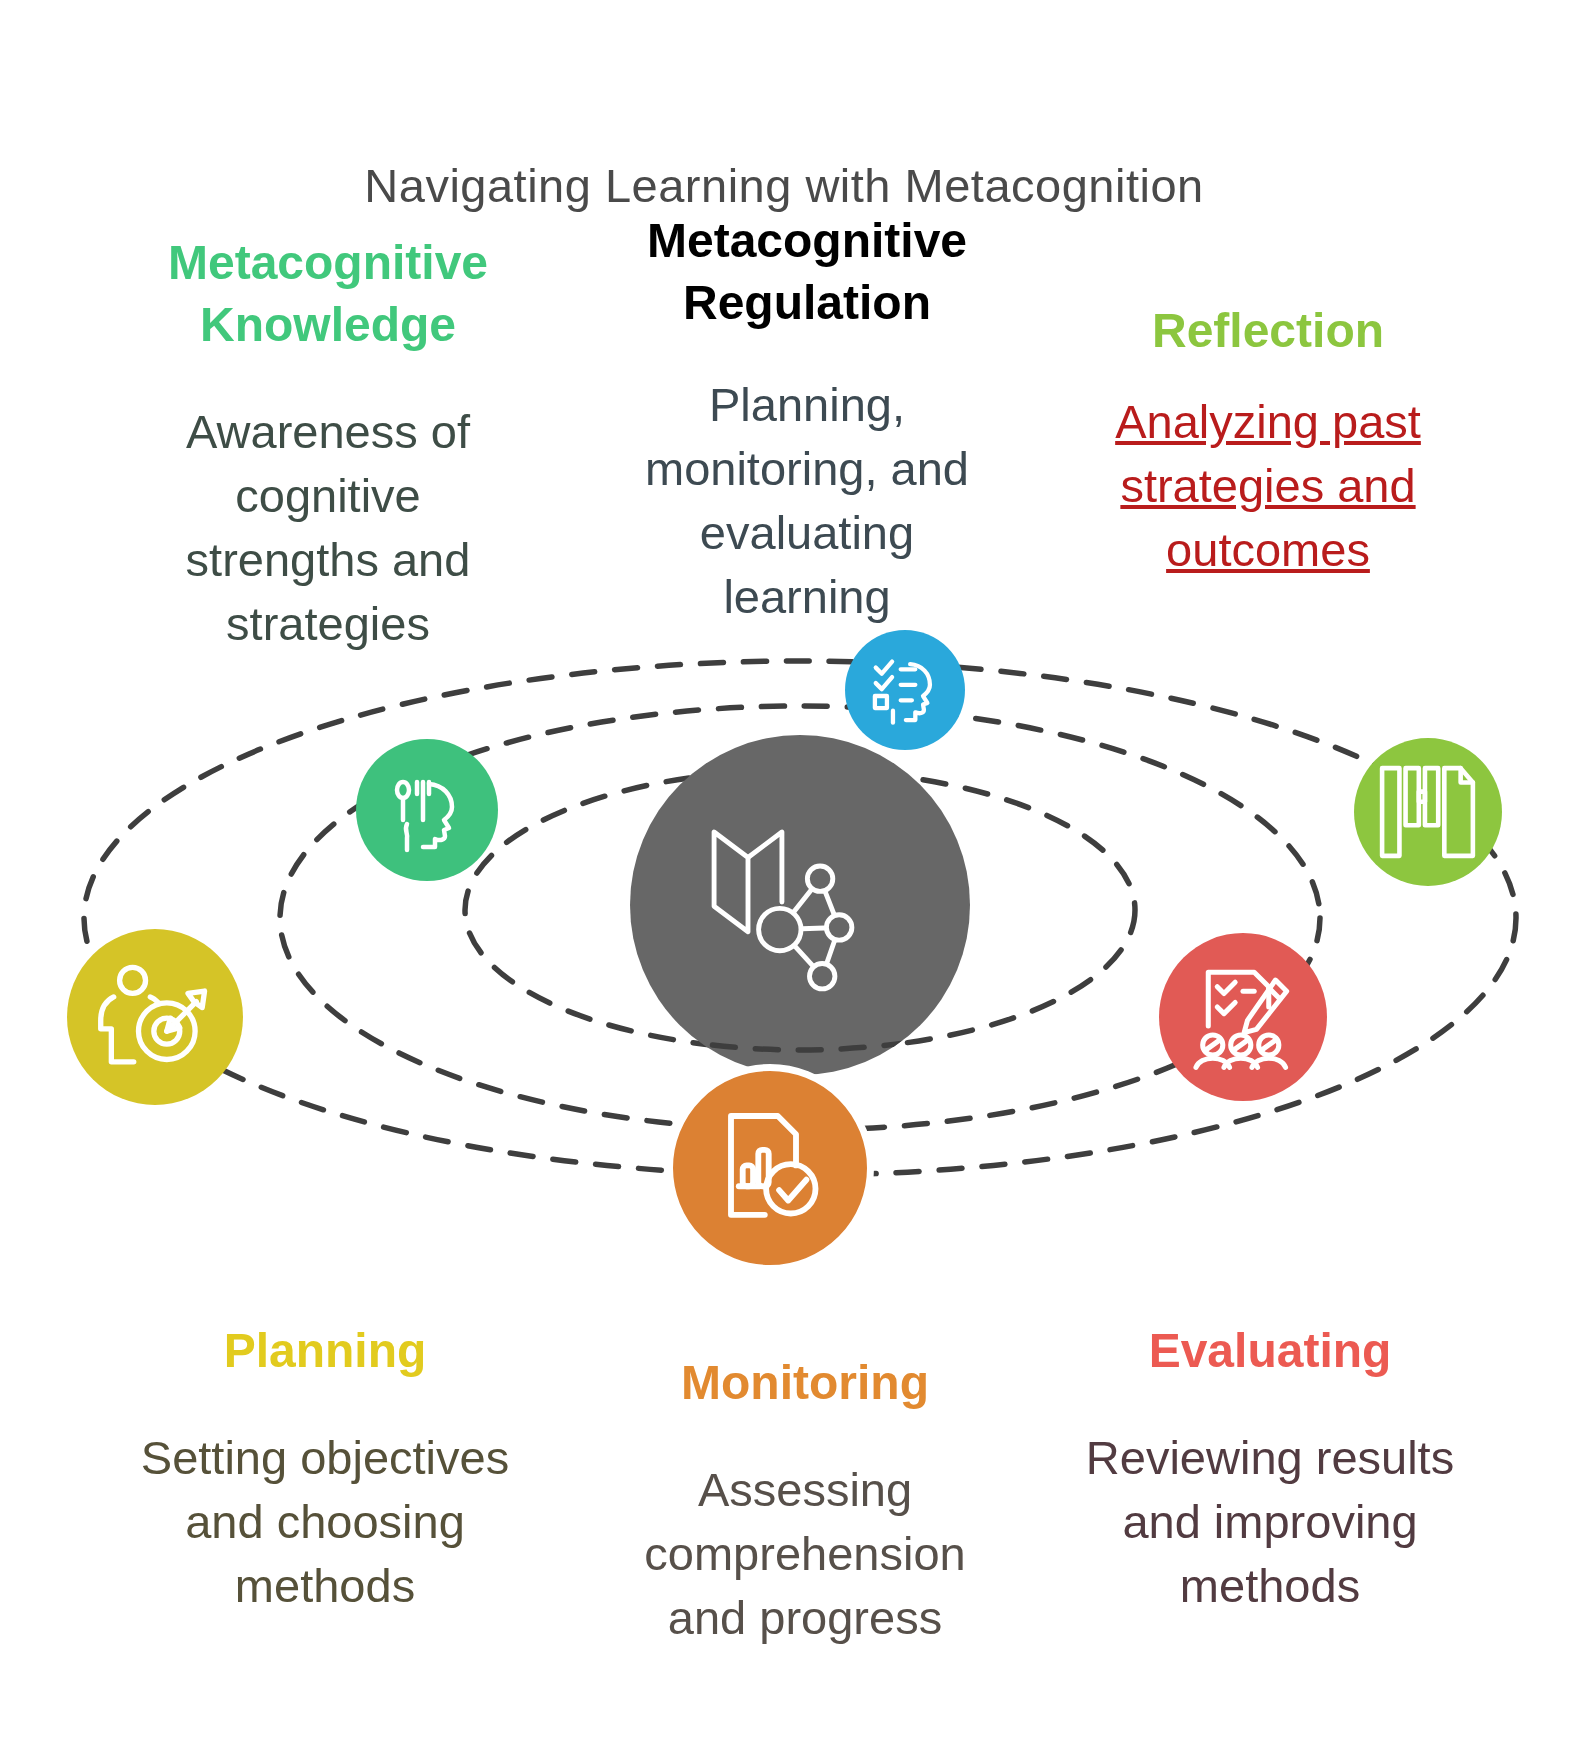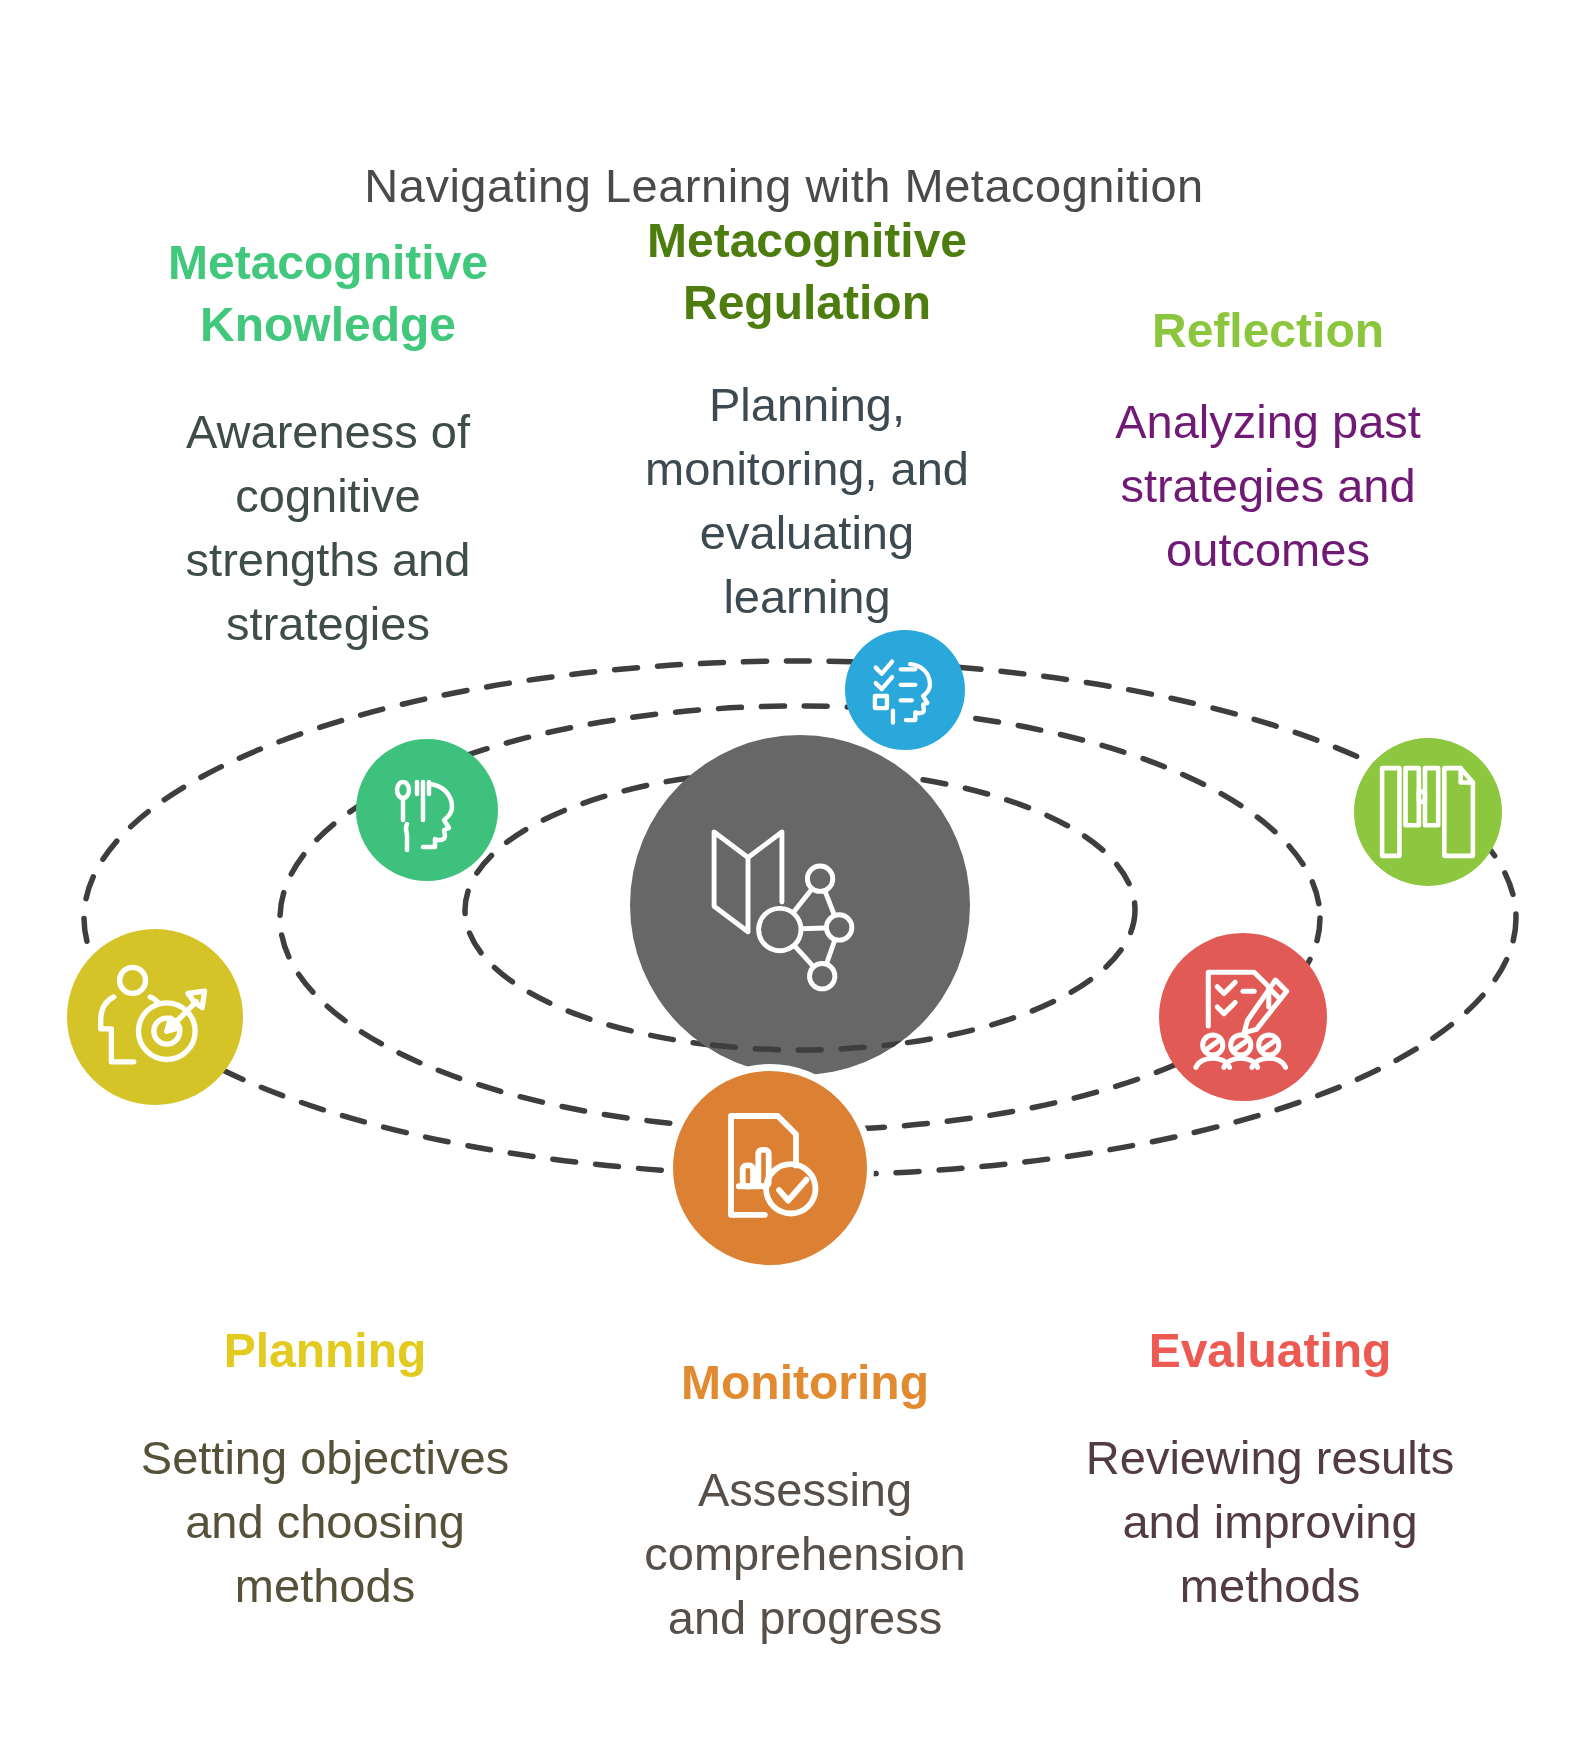--- a/index.html
+++ b/index.html
@@ -156,27 +156,27 @@
       </g>
     </svg>
   </div>
 
   <div class="block b-knowledge">
     <div class="h" style="color: rgb(65, 200, 124);">Metacognitive Knowledge</div>
     <div class="p" style="color: rgb(62, 77, 70);">Awareness of cognitive strengths and strategies</div>
   </div>
 
   <div class="block b-regulation">
-    <div class="h" style="color: #4d7c0f;">Metacognitive Regulation</div>
+    <div class="h" style="color: #000000;">Metacognitive Regulation</div>
     <div class="p" style="color: rgb(61, 74, 82);">Planning, monitoring, and evaluating learning</div>
   </div>
 
   <div class="block b-reflection">
     <div class="h" style="color: rgb(140, 198, 63);">Reflection</div>
-    <div class="p" style="color: #701a75;">Analyzing past strategies and outcomes</div>
+    <div class="p" style="color: #b91c1c; text-decoration: underline;">Analyzing past strategies and outcomes</div>
   </div>
 
   <div class="block b-planning">
     <div class="h" style="color: rgb(226, 203, 30);">Planning</div>
     <div class="p" style="color: rgb(86, 81, 57);">Setting objectives and choosing methods</div>
   </div>
 
   <div class="block b-monitoring">
     <div class="h" style="color: rgb(226, 138, 48);">Monitoring</div>
     <div class="p" style="color: rgb(87, 80, 74);">Assessing comprehension and progress</div>

